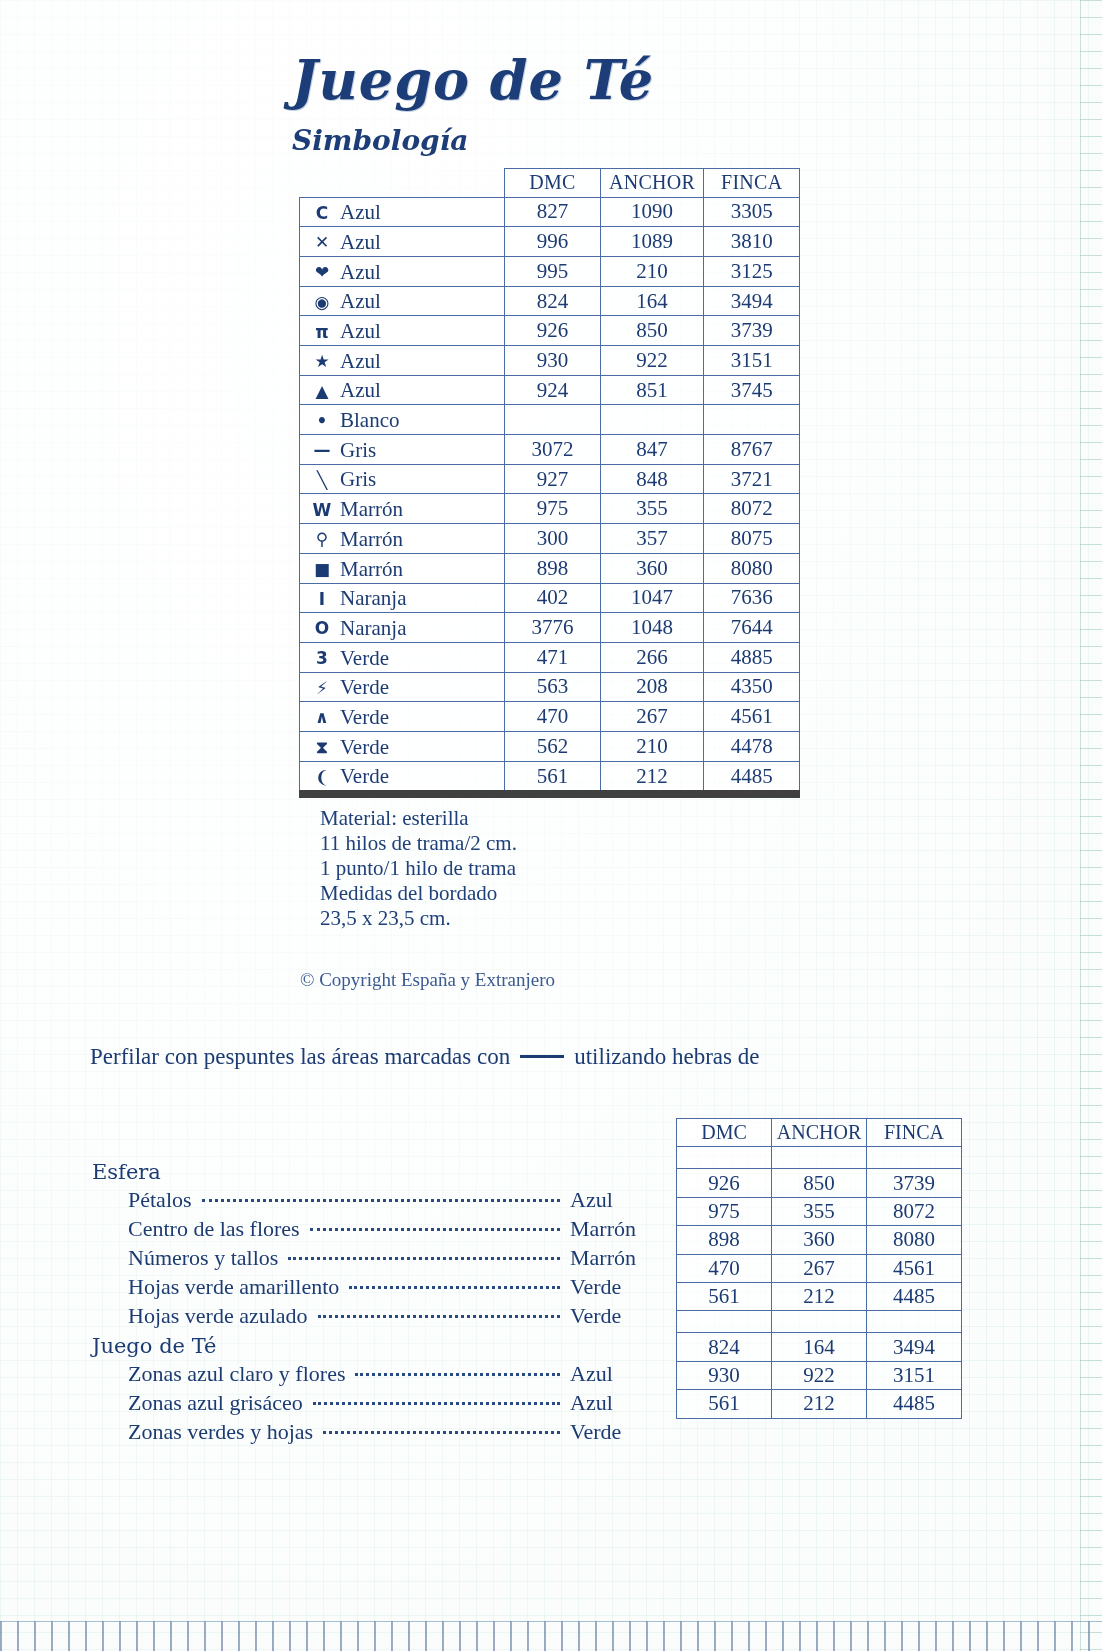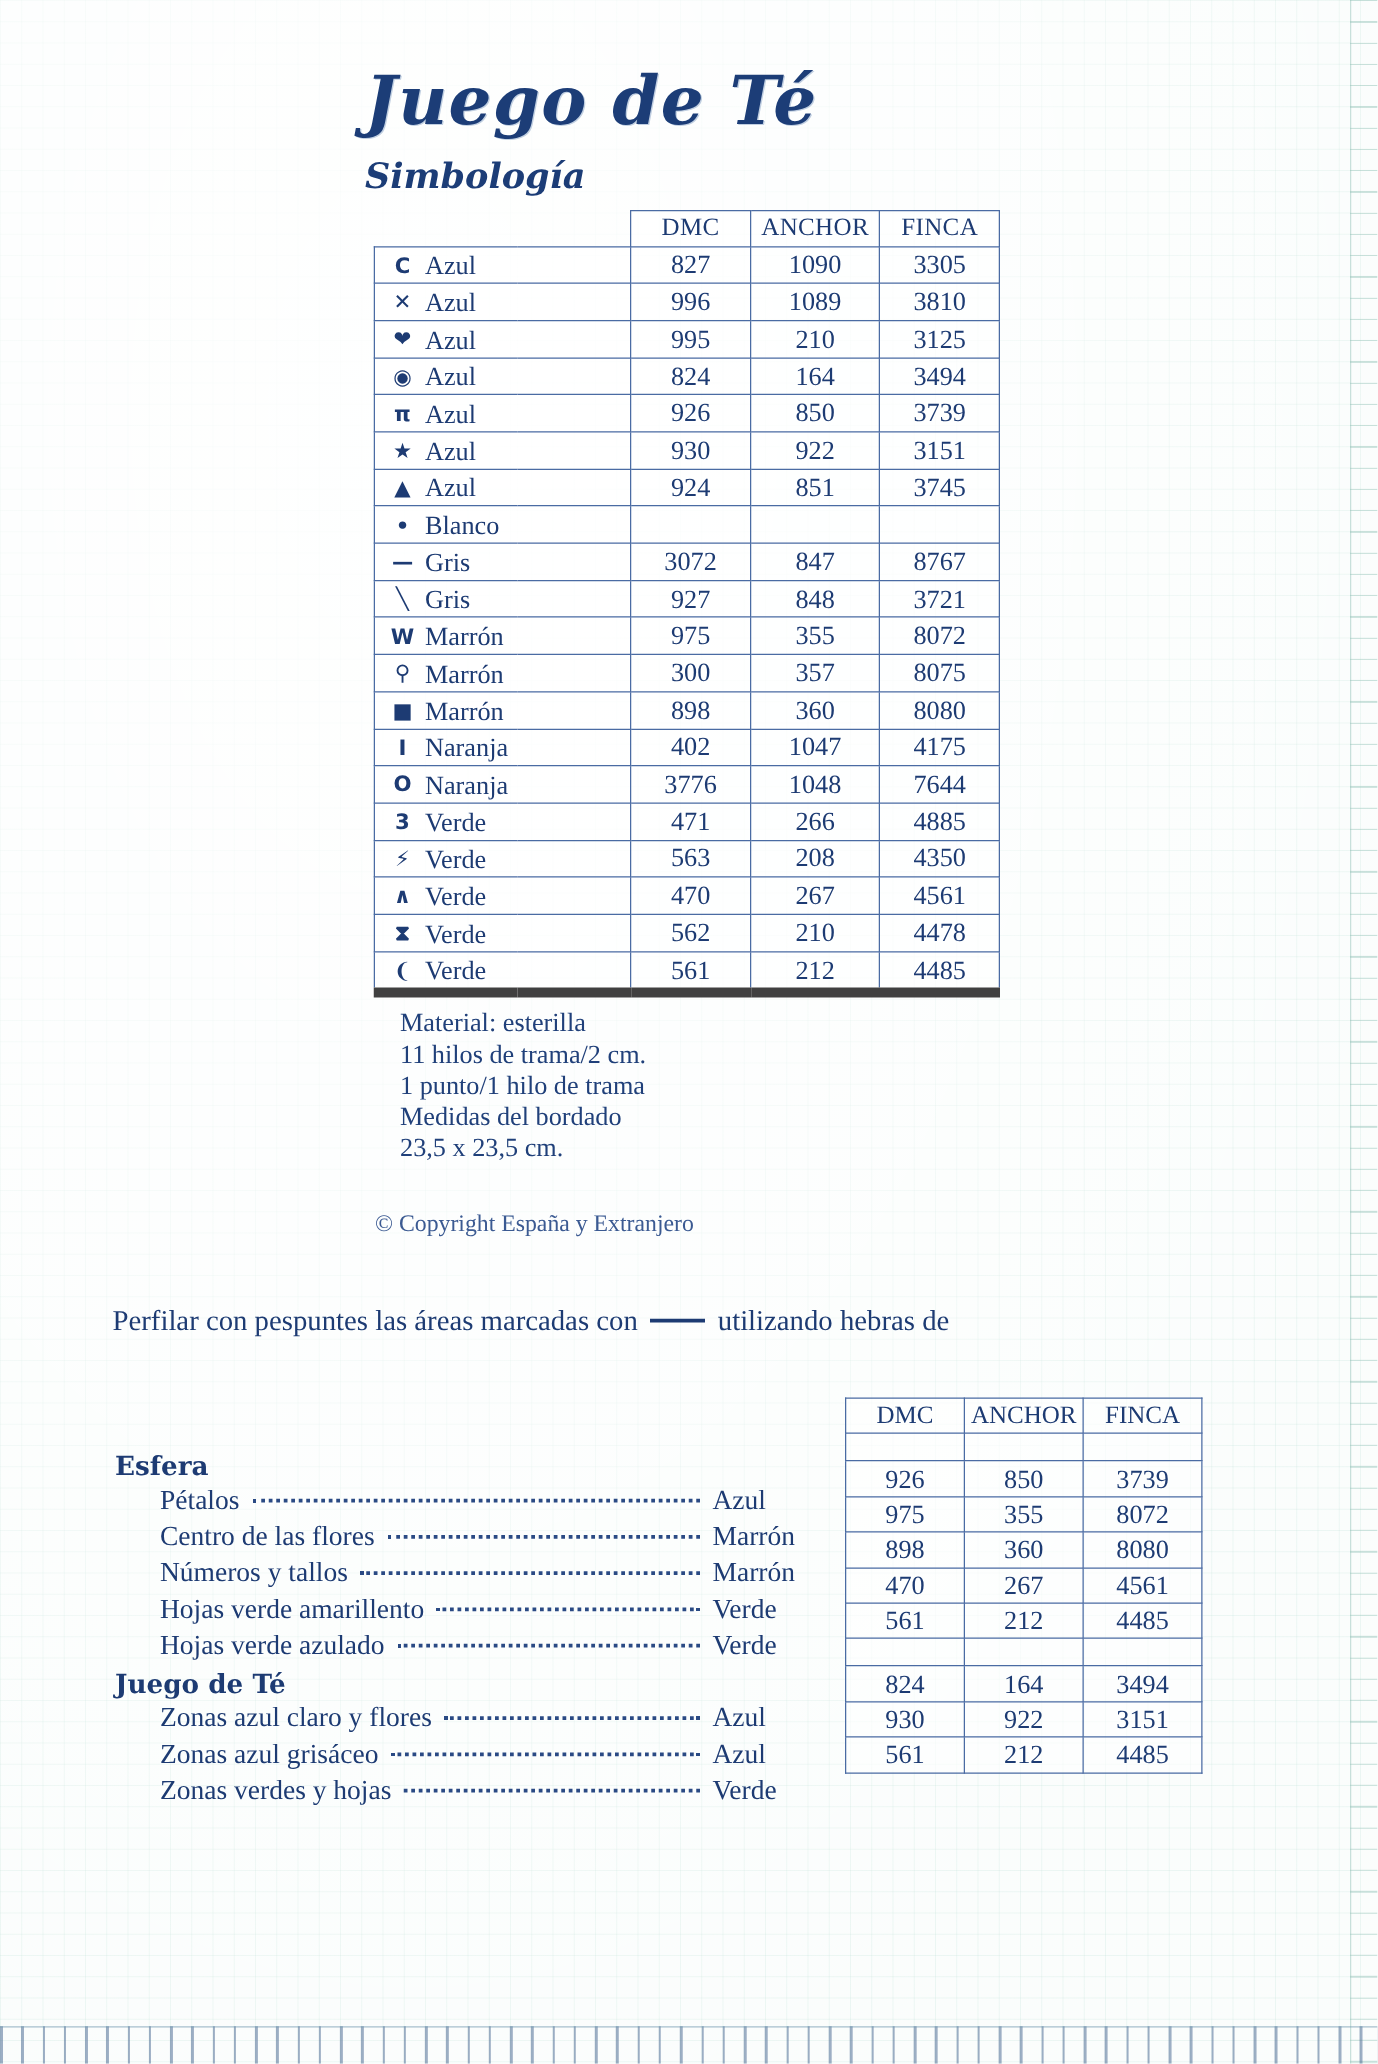--- a/index.html
+++ b/index.html
@@ -113,21 +113,21 @@
     font-size:23px; line-height:27px; color:#1d3b73;
   }
   .perfilar .dashmark{
     display:inline-block; width:44px; height:0;
     border-top:3px solid #1d3b73;
     vertical-align:middle; margin:0 10px 4px 10px;
   }
 
   
   .blist{ position:absolute; left:92px; top:1158px; width:570px; font-size:22px; color:#1d3b73; }
-  .blist .grp{ font-weight:bold; font-family:"DejaVu Serif", serif; font-size:21px; height:29px; line-height:29px; }
+  .blist .grp{ font-weight:normal; font-family:"DejaVu Serif", serif; font-size:21px; height:29px; line-height:29px; }
   .blist .row{ display:flex; align-items:baseline; height:29px; padding-left:36px; }
   .blist .row .lbl{ white-space:nowrap; }
   .blist .row .dots{
     flex:1 1 auto; margin:0 10px;
     border-bottom:3px dotted #2a4a84;
     transform:translateY(-5px);
     min-width:40px;
   }
   .blist .row .col{ width:92px; text-align:left; white-space:nowrap; }
 
@@ -258,21 +258,21 @@
           <td class="c-pad"></td>
           <td class="num">898</td>
           <td class="num">360</td>
           <td class="num">8080</td>
         </tr>
         <tr>
           <td class="c-sym"><span class="glyph">I</span><span class="nm">Naranja</span></td>
           <td class="c-pad"></td>
           <td class="num">402</td>
           <td class="num">1047</td>
-          <td class="num">4175</td>
+          <td class="num">7636</td>
         </tr>
         <tr>
           <td class="c-sym"><span class="glyph">O</span><span class="nm">Naranja</span></td>
           <td class="c-pad"></td>
           <td class="num">3776</td>
           <td class="num">1048</td>
           <td class="num">7644</td>
         </tr>
         <tr>
           <td class="c-sym"><span class="glyph">3</span><span class="nm">Verde</span></td>

